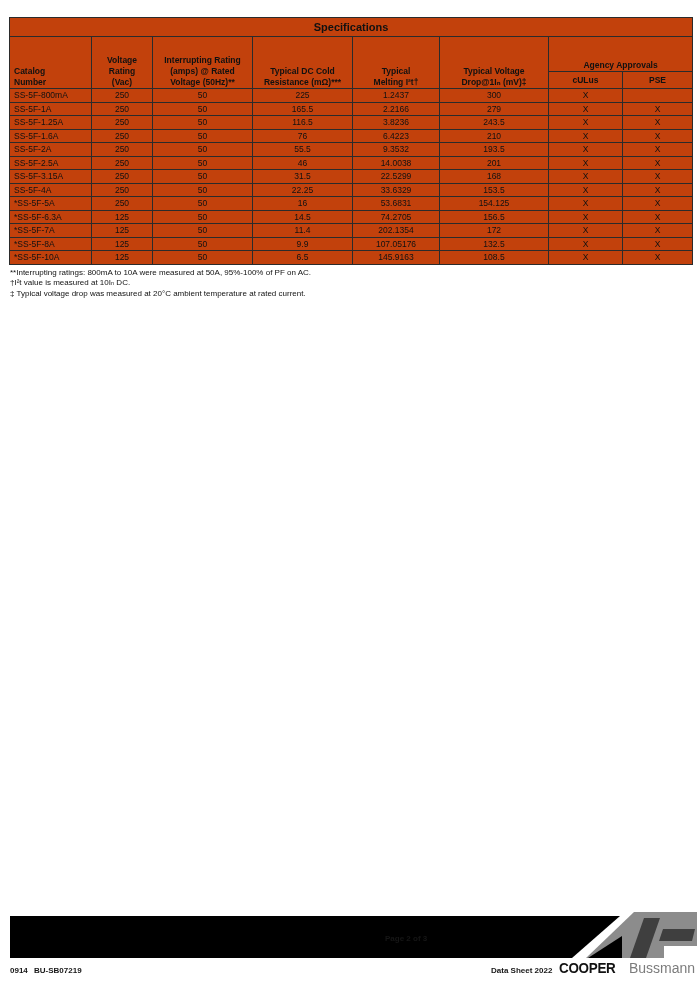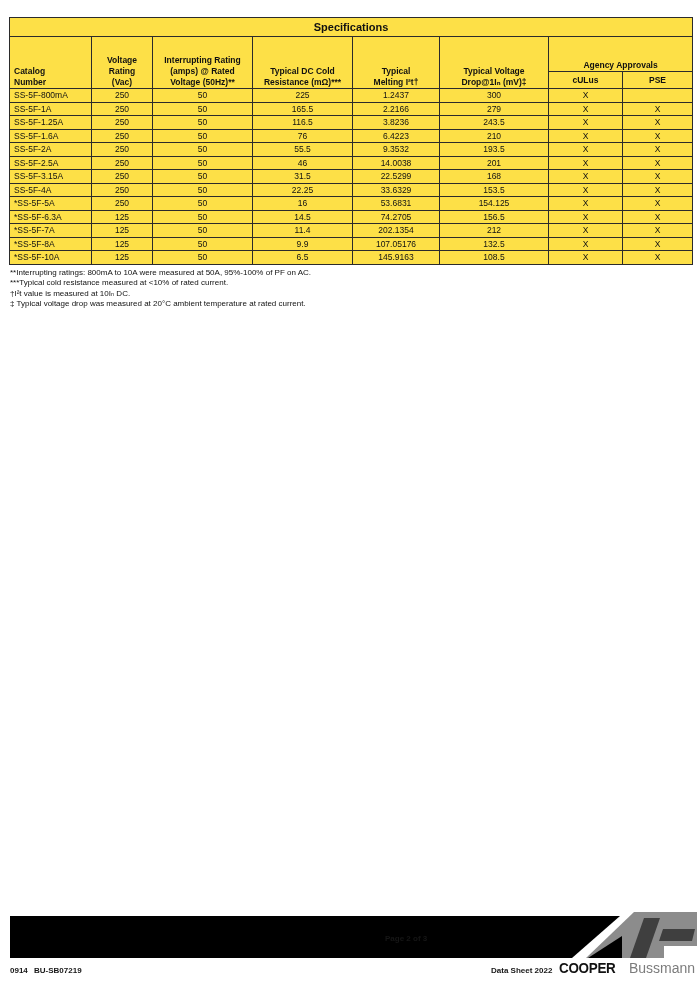--- a/index.html
+++ b/index.html
@@ -1,20 +1,20 @@
 <!DOCTYPE html>
 <html><head>
 <meta charset="utf-8">
 <style>
   html,body{margin:0;padding:0;background:#ffffff;}
   body{width:700px;height:991px;position:relative;font-family:"Liberation Sans","DejaVu Sans",sans-serif;color:#111;}
   .page{position:absolute;inset:0;background:#fff;}
 
   
-  table.spec{position:absolute;left:9px;top:17px;width:683px;table-layout:fixed;border-collapse:collapse;background:#fde047;}
+  table.spec{position:absolute;left:9px;top:17px;width:683px;table-layout:fixed;border-collapse:collapse;background:#c2410c;}
   table.spec th,table.spec td{border:1px solid #2b2b2b;padding:0;overflow:hidden;}
   th.title{height:18px;font-size:11px;font-weight:bold;text-align:center;vertical-align:middle;}
   tr.hdr-main th{height:34px;margin-top:31px;}
   tr.hdr-sub th{height:16px;}
   th.hdr{font-size:8.5px;font-weight:bold;text-align:center;vertical-align:bottom;white-space:pre-line;line-height:11px;padding-bottom:2px;}
   th.hdr.catalog{text-align:left;padding-left:4px;}
   th.hdr.agency{vertical-align:bottom;}
   th.hdr.sub{vertical-align:middle;padding-bottom:0;}
   tbody td{height:12.5px;font-size:8.5px;text-align:center;vertical-align:middle;line-height:12px;}
   tbody td.cat{text-align:left;padding-left:4px;}
@@ -176,21 +176,21 @@
           <td>156.5</td>
           <td>X</td>
           <td>X</td>
         </tr>
         <tr>
           <td class="cat">*SS-5F-7A</td>
           <td>125</td>
           <td>50</td>
           <td>11.4</td>
           <td>202.1354</td>
-          <td>212</td>
+          <td>172</td>
           <td>X</td>
           <td>X</td>
         </tr>
         <tr>
           <td class="cat">*SS-5F-8A</td>
           <td>125</td>
           <td>50</td>
           <td>9.9</td>
           <td>107.05176</td>
           <td>132.5</td>
@@ -205,21 +205,20 @@
           <td>145.9163</td>
           <td>108.5</td>
           <td>X</td>
           <td>X</td>
         </tr>
       </tbody>
   </table>
 
   <div class="notes" id="notes">
       <div class="note-line">**Interrupting ratings: 800mA to 10A were measured at 50A, 95%-100% of PF on AC.</div>
-      <div class="note-line">***Typical cold resistance measured at &lt;10% of rated current.</div>
       <div class="note-line">†I²t value is measured at 10Iₙ DC.</div>
       <div class="note-line">‡ Typical voltage drop was measured at 20°C ambient temperature at rated current.</div>
     </div>
 
   <svg class="footer-art" viewBox="0 0 700 91" xmlns="http://www.w3.org/2000/svg" aria-hidden="true">
     <polygon points="10,16 620,16 572,58 10,58" fill="#000000"></polygon>
     <polygon points="634,12 697,12 697,58 586,58" fill="#8c8c8c"></polygon>
     <rect x="664" y="46" width="33" height="12" fill="#ffffff"></rect>
     <polygon points="644,18 660,18 646,58 630,58" fill="#3f3f3f"></polygon>
     <polygon points="663,29 695,29 692,41 659,41" fill="#3f3f3f"></polygon>

